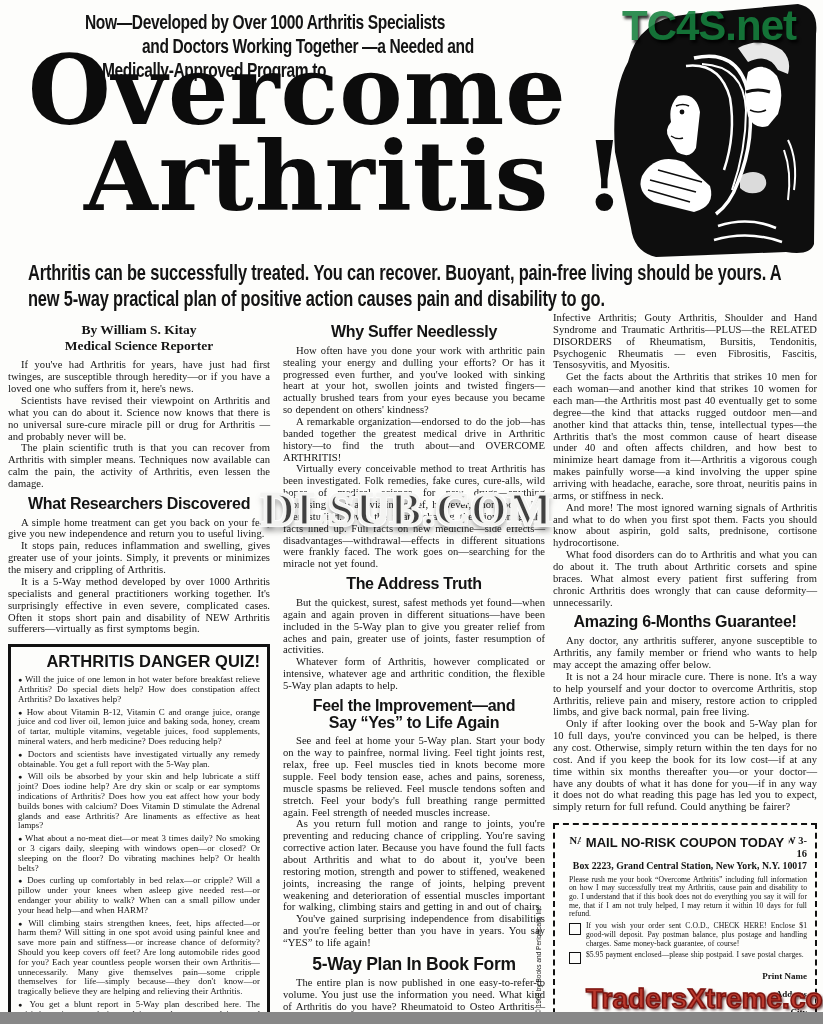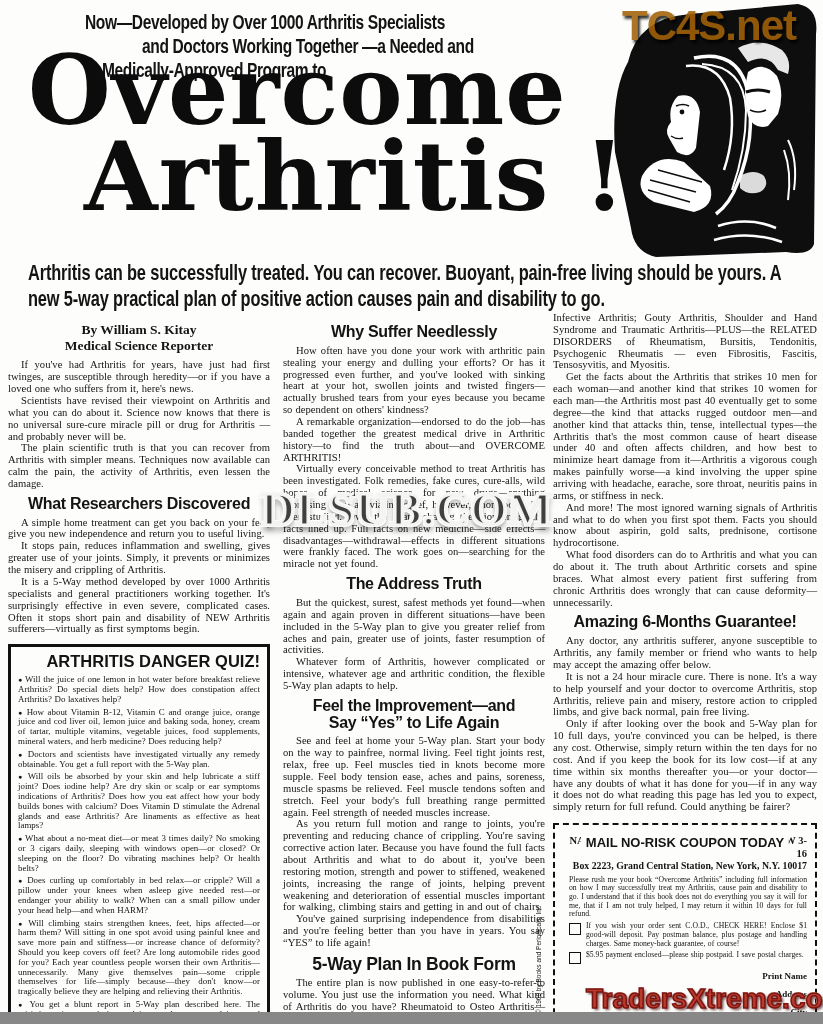--- a/index.html
+++ b/index.html
@@ -78,21 +78,21 @@
   .fill-line { flex:1; border-bottom:1px solid #111; height:10px; margin-left:2px; }
   .coupon-copy {
     position:absolute; left:-13px; bottom:8px;
     transform:rotate(-90deg); transform-origin:left bottom;
     font-size:6.5px; white-space:nowrap; font-family:"Liberation Sans", sans-serif;
   }
   
   .wm-top {
     position:absolute; left:622px; top:2px; z-index:31;
     font-family:"Liberation Sans", sans-serif; font-weight:700; font-size:42px;
-    color:#a16207; opacity:0.88; letter-spacing:-1px;
+    color:#15803d; opacity:0.88; letter-spacing:-1px;
     text-shadow:2px 3px 3px rgba(0,0,0,0.95);
   }
   .wm-mid {
     position:absolute; left:261px; top:482px; z-index:30;
     font-family:Liberation Serif, serif; font-weight:800; font-size:47px;
     letter-spacing:1px; color:#404040;
     -webkit-text-stroke:3px #f4f4f2;
     text-shadow:
       -2px -2px 0 #fff, 2px -2px 0 #fff, -2px 2px 0 #fff, 2px 2px 0 #fff,
       0 5px 6px rgba(0,0,0,0.55);

